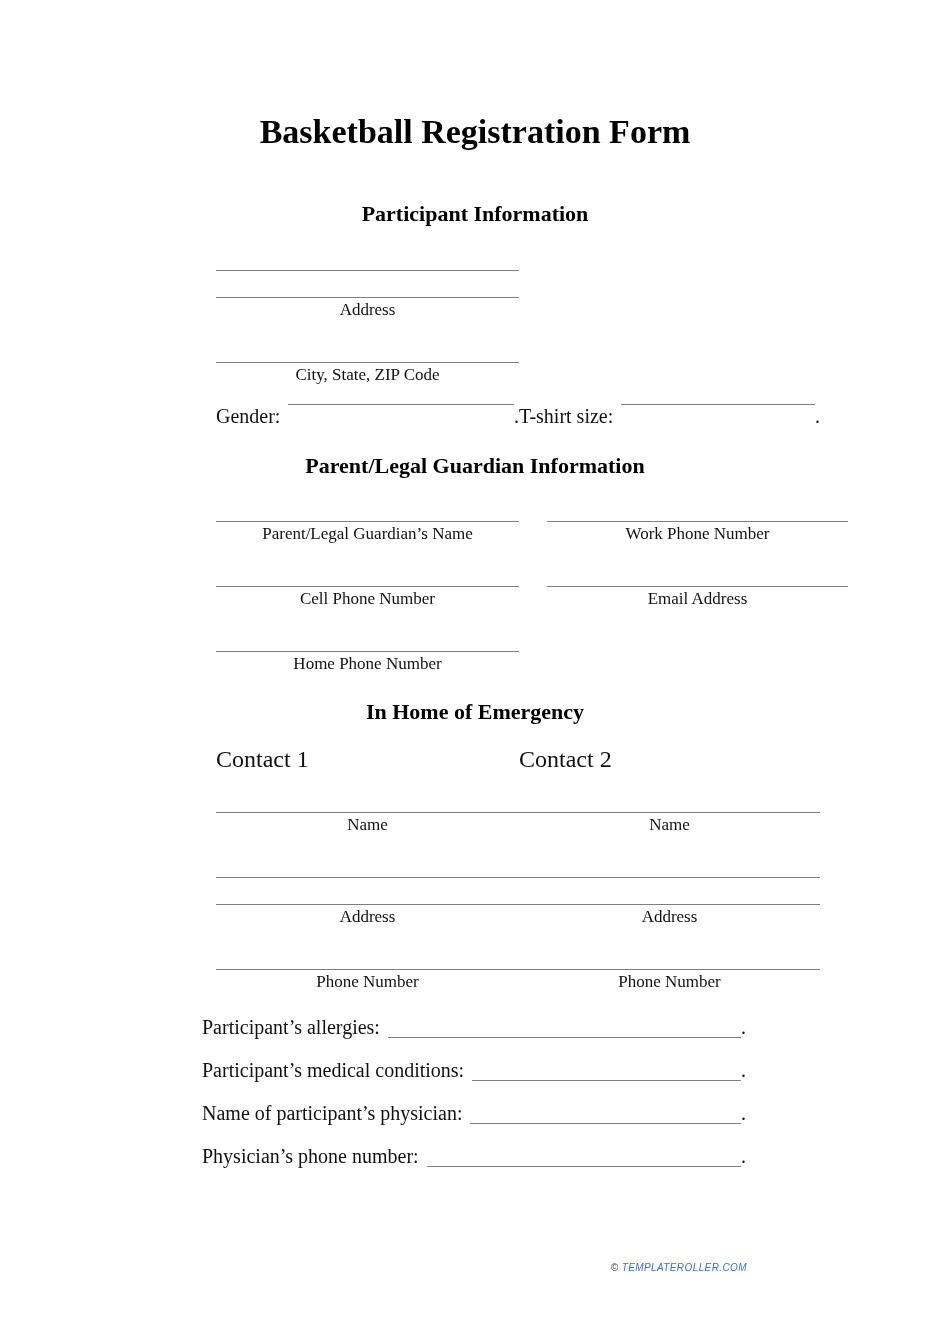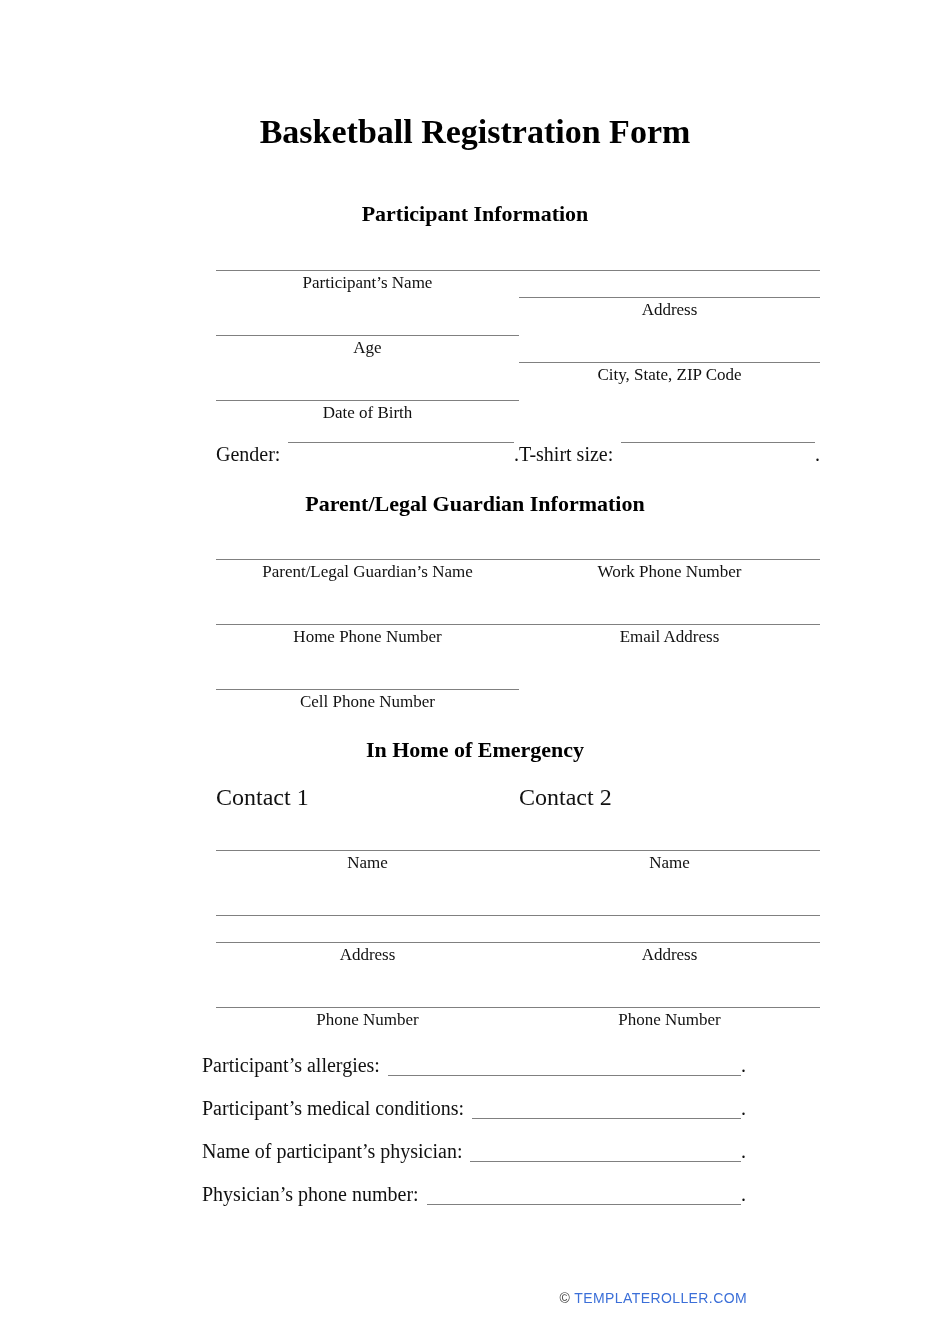--- a/index.html
+++ b/index.html
@@ -33,21 +33,21 @@
   .h2-guardian   { margin-top: 23px; }
   .h2-emergency  { margin-top: 22px; }
 
   .cols {
     display: grid;
     grid-template-columns: 303px 301px;
     justify-content: space-between;
     padding: 0 132px 0 128px;
   }
   .participant-grid { margin-top: 2px; }
-  .guardian-grid    { margin-top: 1px; }
+  .guardian-grid    { margin-top: 1px; gap: 28px; }
   .contact-grid     { margin-top: 0; }
 
   .rule {
     height: 41px;
     border-bottom: 1px solid #808080;
   }
   .rule2 { height: 27px; }
   .field .label {
     height: 24px;
     line-height: 24px;
@@ -83,26 +83,27 @@
     height: 26px;
     margin-bottom: 17px;
     padding: 0 116px 0 114px;
     font-size: 20px;
     line-height: 26px;
     text-align: center;
   }
 
   .footer {
     position: absolute;
-    top: 1290px;
+    top: 1259px;
     right: 115px;
     font-family: "Liberation Sans", "DejaVu Sans", sans-serif;
-    font-size: 14px;
+    font-size: 10px;
     line-height: 17px;
     letter-spacing: 0.4px;
+    font-style: italic;
   }
   .footer .copy { color: #444444; }
   .footer .flink {
     color: #3b6fd8;
     text-decoration: none;
     cursor: pointer;
   }
 </style>
 </head>
 <body>
@@ -110,34 +111,20 @@
 <div class="page">
 
   <h1 class="title">Basketball Registration Form</h1>
 
   <h2 class="section-heading h2-participant">Participant Information</h2>
 
   <div class="cols participant-grid">
     <div class="col">
       <div class="field">
         <div class="rule"></div>
-        <div class="label">Participant’s Name</div>
-      </div>
-      <div class="field">
-        <div class="rule"></div>
-        <div class="label">Age</div>
-      </div>
-      <div class="field">
-        <div class="rule"></div>
-        <div class="label">Date of Birth</div>
-      </div>
-    </div>
-    <div class="col">
-      <div class="field">
-        <div class="rule"></div>
         <div class="rule rule2"></div>
         <div class="label">Address</div>
       </div>
       <div class="field">
         <div class="rule"></div>
         <div class="label">City, State, ZIP Code</div>
       </div>
     </div>
   </div>
 
@@ -157,25 +144,25 @@
   <h2 class="section-heading h2-guardian">Parent/Legal Guardian Information</h2>
 
   <div class="cols guardian-grid">
     <div class="col">
       <div class="field">
         <div class="rule"></div>
         <div class="label">Parent/Legal Guardian’s Name</div>
       </div>
       <div class="field">
         <div class="rule"></div>
+        <div class="label">Cell Phone Number</div>
+      </div>
+      <div class="field">
+        <div class="rule"></div>
         <div class="label">Home Phone Number</div>
-      </div>
-      <div class="field">
-        <div class="rule"></div>
-        <div class="label">Cell Phone Number</div>
       </div>
     </div>
     <div class="col">
       <div class="field">
         <div class="rule"></div>
         <div class="label">Work Phone Number</div>
       </div>
       <div class="field">
         <div class="rule"></div>
         <div class="label">Email Address</div>

